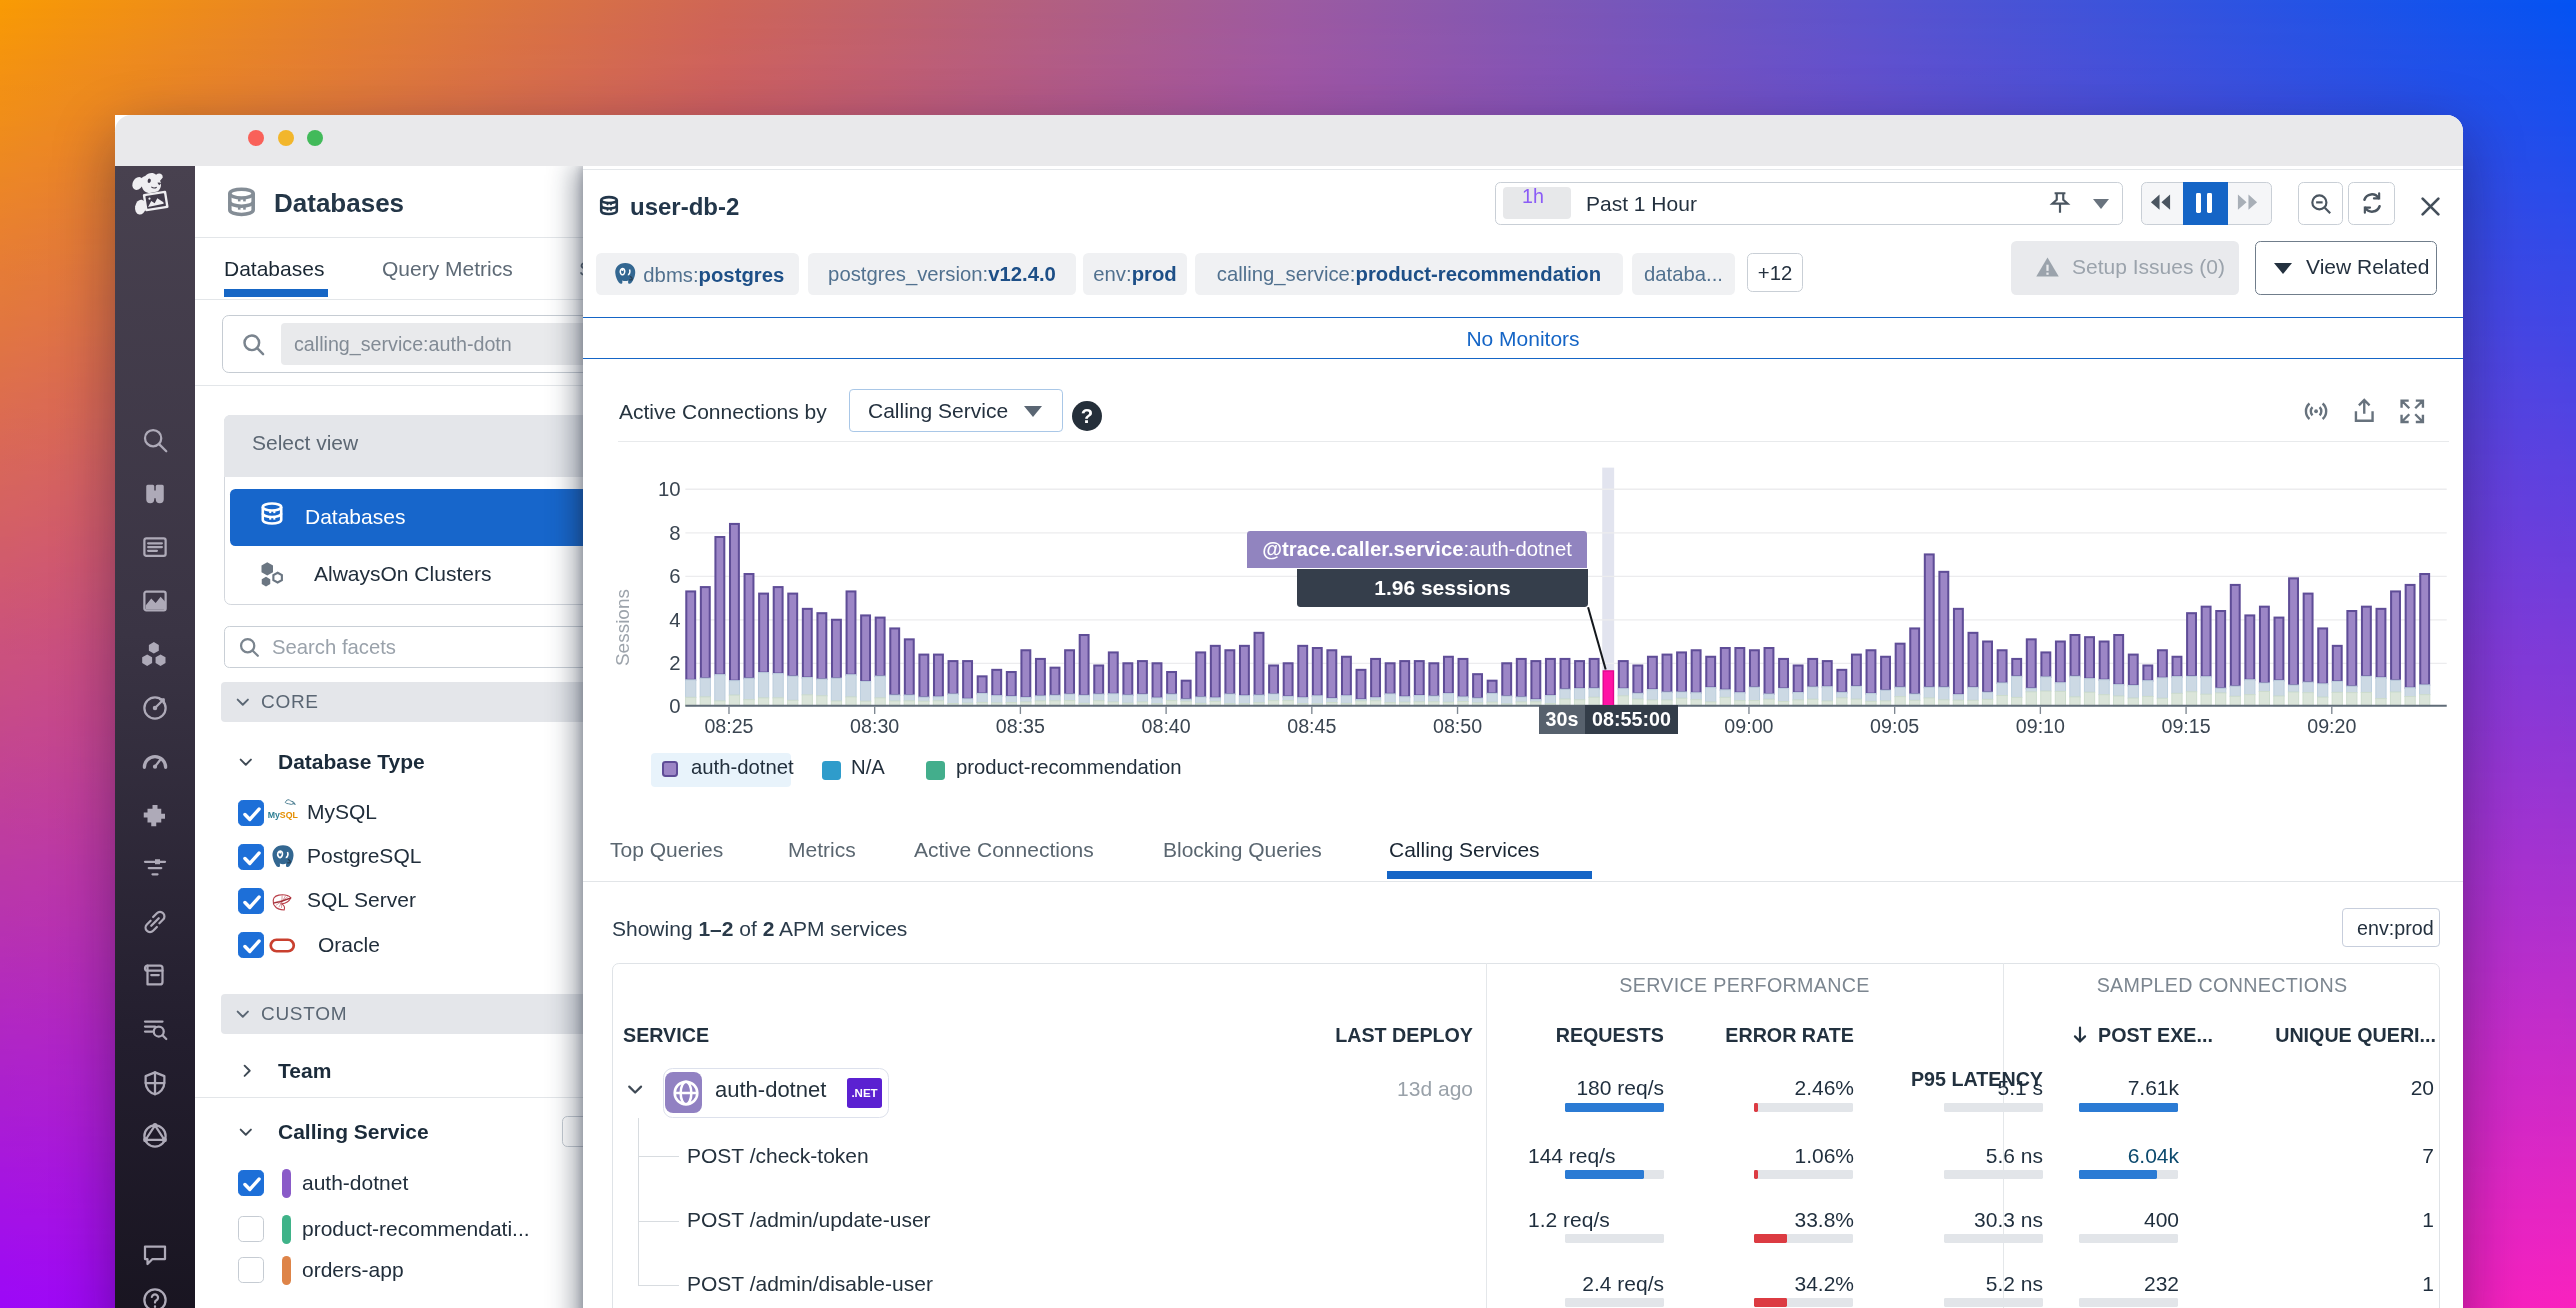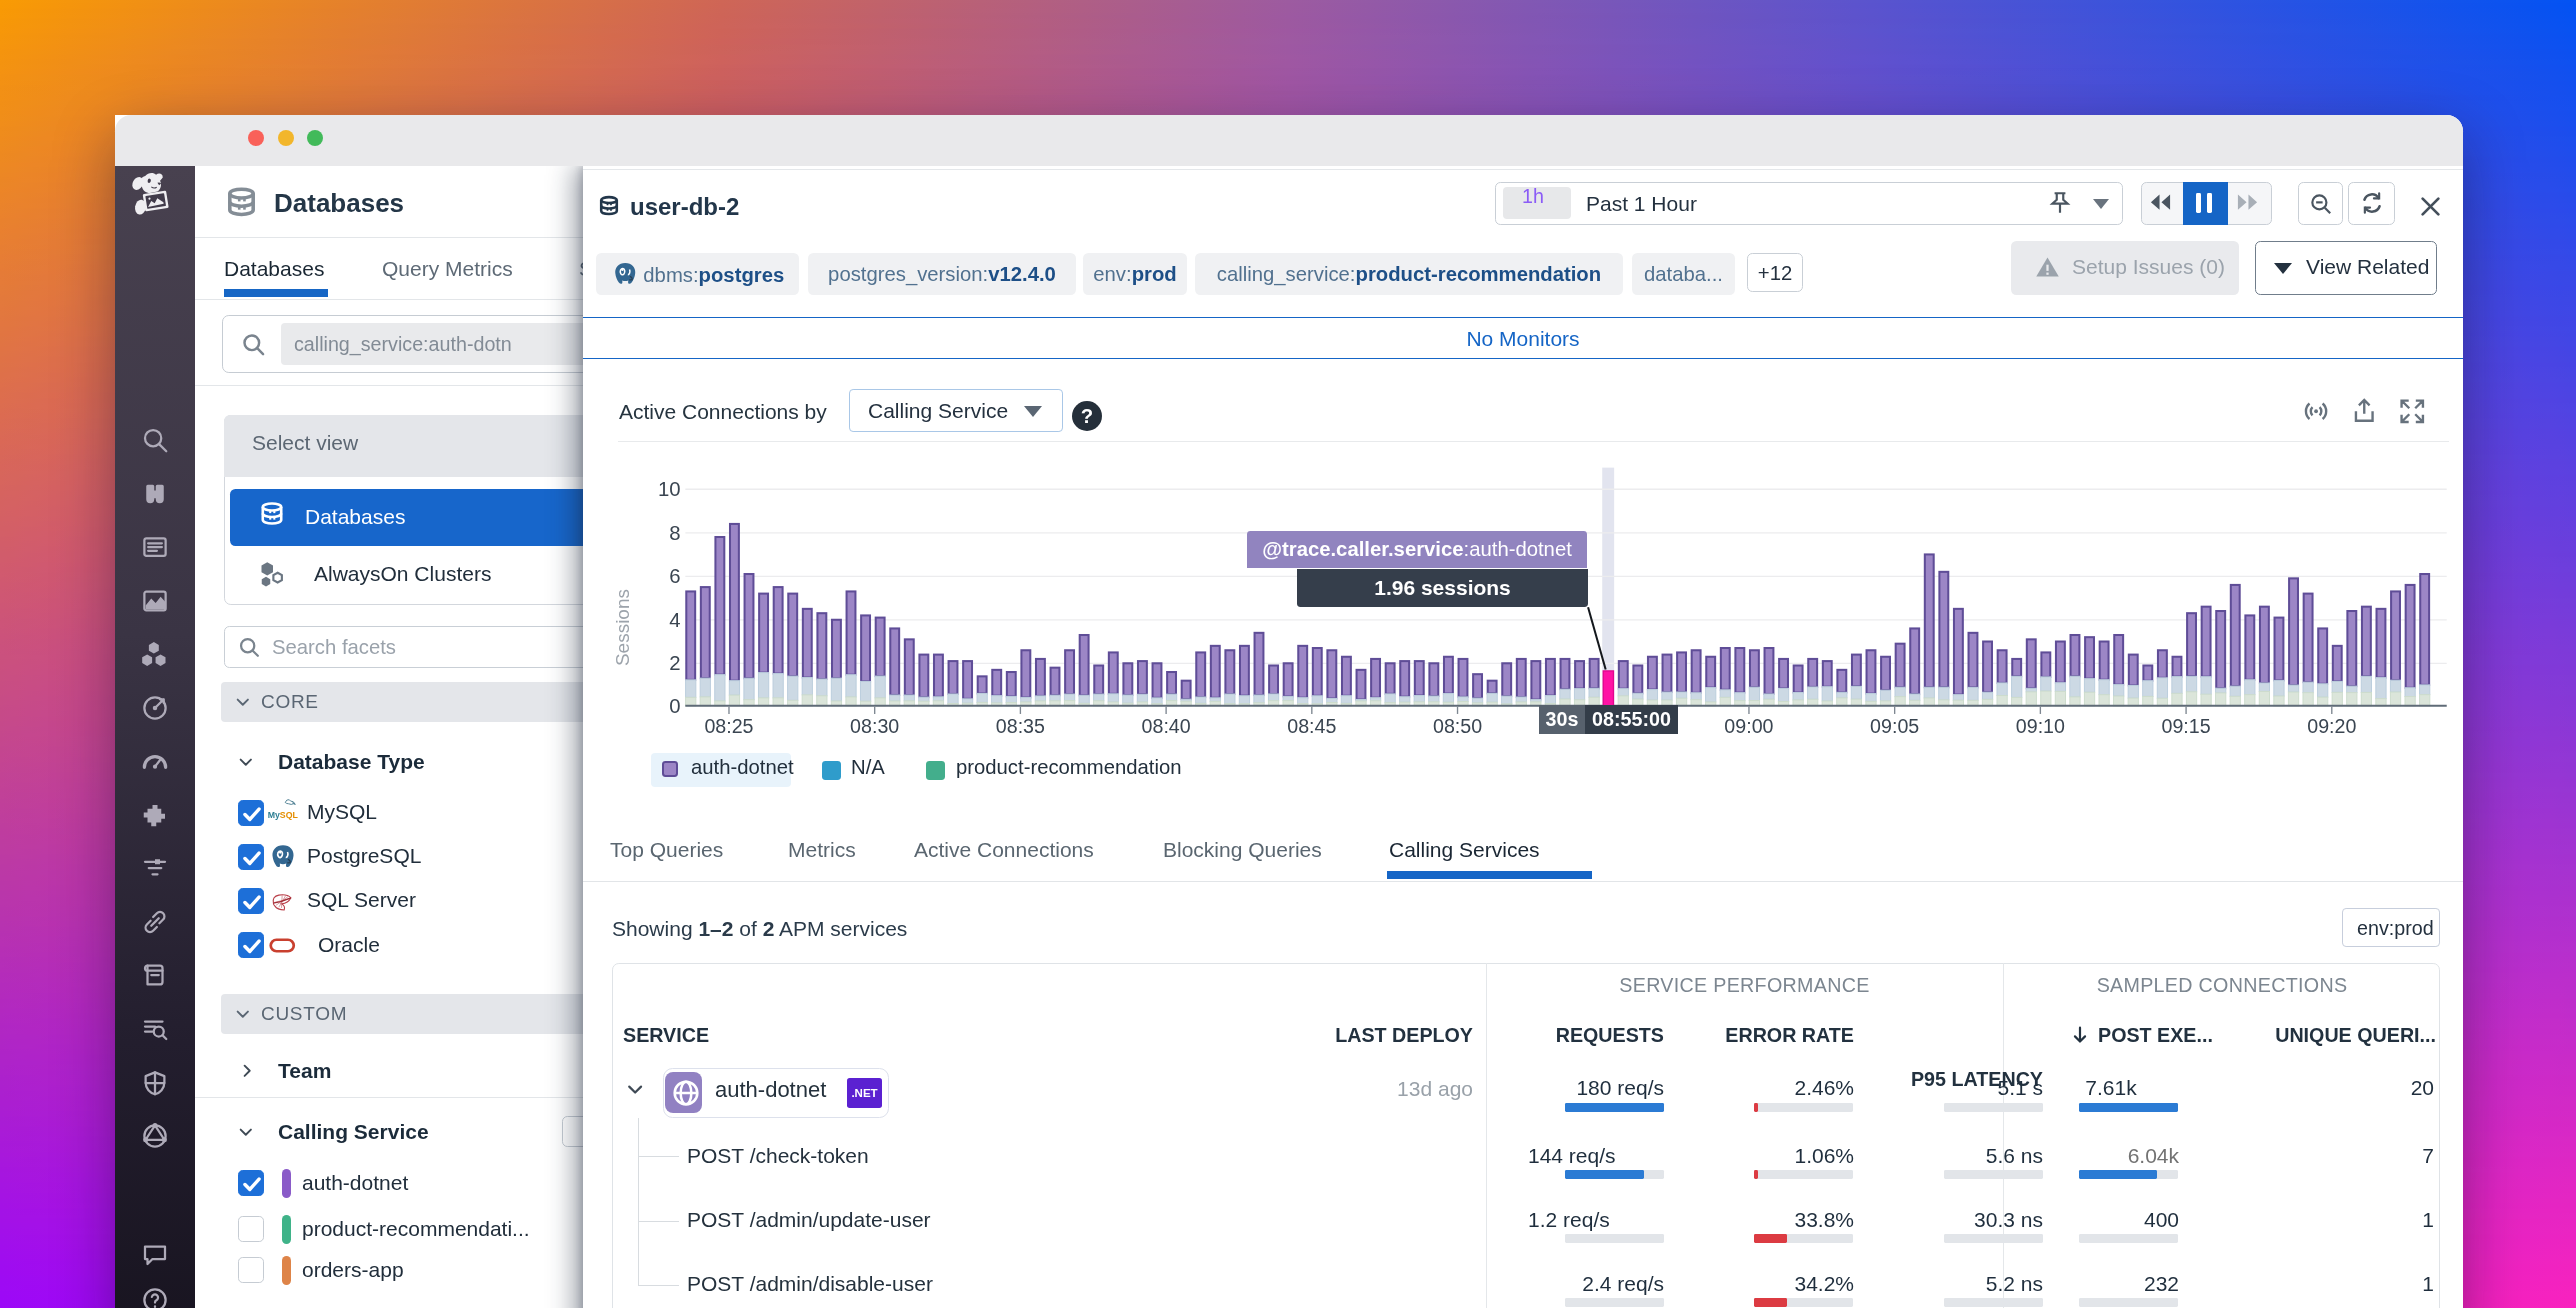--- a/index.html
+++ b/index.html
@@ -808,35 +808,35 @@
 <div class="abs tt" style="left:687px;top:911px;width:203px;text-align:right;font-size:21px;color:#99a1a9">13d ago</div>
 <div class="abs" style="left:55px;top:952px;width:1.4px;height:167px;background:#d8dce0"></div>
 <div class="abs tt" style="left:945px;top:910px;width:136px;text-align:right;font-size:21px;color:#1f2e3d">180 req/s</div>
 <div class="abs" style="left:982px;top:937px;width:99px;height:8.8px;background:#e2e5e9;border-radius:1.4px"></div>
       <div class="abs" style="left:982px;top:937px;width:99px;height:8.8px;background:#2b7bd4;border-radius:1.4px"></div>
 <div class="abs tt" style="left:1135px;top:910px;width:136px;text-align:right;font-size:21px;color:#1f2e3d">2.46%</div>
 <div class="abs" style="left:1171px;top:937px;width:99px;height:8.8px;background:#e2e5e9;border-radius:1.4px"></div>
       <div class="abs" style="left:1171px;top:937px;width:4.1px;height:8.8px;background:#dc3b42;border-radius:1.4px"></div>
 <div class="abs tt" style="left:1311px;top:910px;width:149px;text-align:right;font-size:21px;color:#1f2e3d">5.1 s</div>
 <div class="abs" style="left:1361px;top:937px;width:99px;height:8.8px;background:#e2e5e9;border-radius:1.4px"></div>
-<div class="abs tt" style="left:1460px;top:910px;width:136px;text-align:center;font-size:21px;color:#1f2e3d">7.61k</div>
+<div class="abs tt" style="left:1460px;top:910px;width:136px;text-align:right;font-size:21px;color:#1f2e3d">7.61k</div>
 <div class="abs" style="left:1496px;top:937px;width:99px;height:8.8px;background:#e2e5e9;border-radius:1.4px"></div>
       <div class="abs" style="left:1496px;top:937px;width:99px;height:8.8px;background:#2b7bd4;border-radius:1.4px"></div>
 <div class="abs tt" style="left:1679px;top:910px;width:172px;text-align:right;font-size:21px;color:#1f2e3d">20</div>
 <div class="abs" style="left:55px;top:990px;width:41px;height:1.4px;background:#d8dce0"></div>
 <div class="abs tt" style="left:104px;top:978px;font-size:21px;color:#24313d">POST /check-token</div>
 <div class="abs tt" style="left:945px;top:978px;width:136px;text-align:left;font-size:21px;color:#1f2e3d">144 req/s</div>
 <div class="abs" style="left:982px;top:1004px;width:99px;height:8.8px;background:#e2e5e9;border-radius:1.4px"></div>
       <div class="abs" style="left:982px;top:1004px;width:79px;height:8.8px;background:#2b7bd4;border-radius:1.4px"></div>
 <div class="abs tt" style="left:1135px;top:978px;width:136px;text-align:right;font-size:21px;color:#1f2e3d">1.06%</div>
 <div class="abs" style="left:1171px;top:1004px;width:99px;height:8.8px;background:#e2e5e9;border-radius:1.4px"></div>
       <div class="abs" style="left:1171px;top:1004px;width:4.1px;height:8.8px;background:#dc3b42;border-radius:1.4px"></div>
 <div class="abs tt" style="left:1311px;top:978px;width:149px;text-align:right;font-size:21px;color:#1f2e3d">5.6 ns</div>
 <div class="abs" style="left:1361px;top:1004px;width:99px;height:8.8px;background:#e2e5e9;border-radius:1.4px"></div>
-<div class="abs tt" style="left:1460px;top:978px;width:136px;text-align:right;font-size:21px;color:#737373">6.04k</div>
+<div class="abs tt" style="left:1460px;top:978px;width:136px;text-align:right;font-size:21px;color:#0c4a6e">6.04k</div>
 <div class="abs" style="left:1496px;top:1004px;width:99px;height:8.8px;background:#e2e5e9;border-radius:1.4px"></div>
       <div class="abs" style="left:1496px;top:1004px;width:78px;height:8.8px;background:#2b7bd4;border-radius:1.4px"></div>
 <div class="abs tt" style="left:1679px;top:978px;width:172px;text-align:right;font-size:21px;color:#1f2e3d">7</div>
 <div class="abs" style="left:55px;top:1055px;width:41px;height:1.4px;background:#d8dce0"></div>
 <div class="abs tt" style="left:104px;top:1042px;font-size:21px;color:#24313d">POST /admin/update-user</div>
 <div class="abs tt" style="left:945px;top:1042px;width:136px;text-align:left;font-size:21px;color:#1f2e3d">1.2 req/s</div>
 <div class="abs" style="left:982px;top:1068px;width:99px;height:8.8px;background:#e2e5e9;border-radius:1.4px"></div>
 <div class="abs tt" style="left:1135px;top:1042px;width:136px;text-align:right;font-size:21px;color:#1f2e3d">33.8%</div>
 <div class="abs" style="left:1171px;top:1068px;width:99px;height:8.8px;background:#e2e5e9;border-radius:1.4px"></div>
       <div class="abs" style="left:1171px;top:1068px;width:33px;height:8.8px;background:#dc3b42;border-radius:1.4px"></div>

